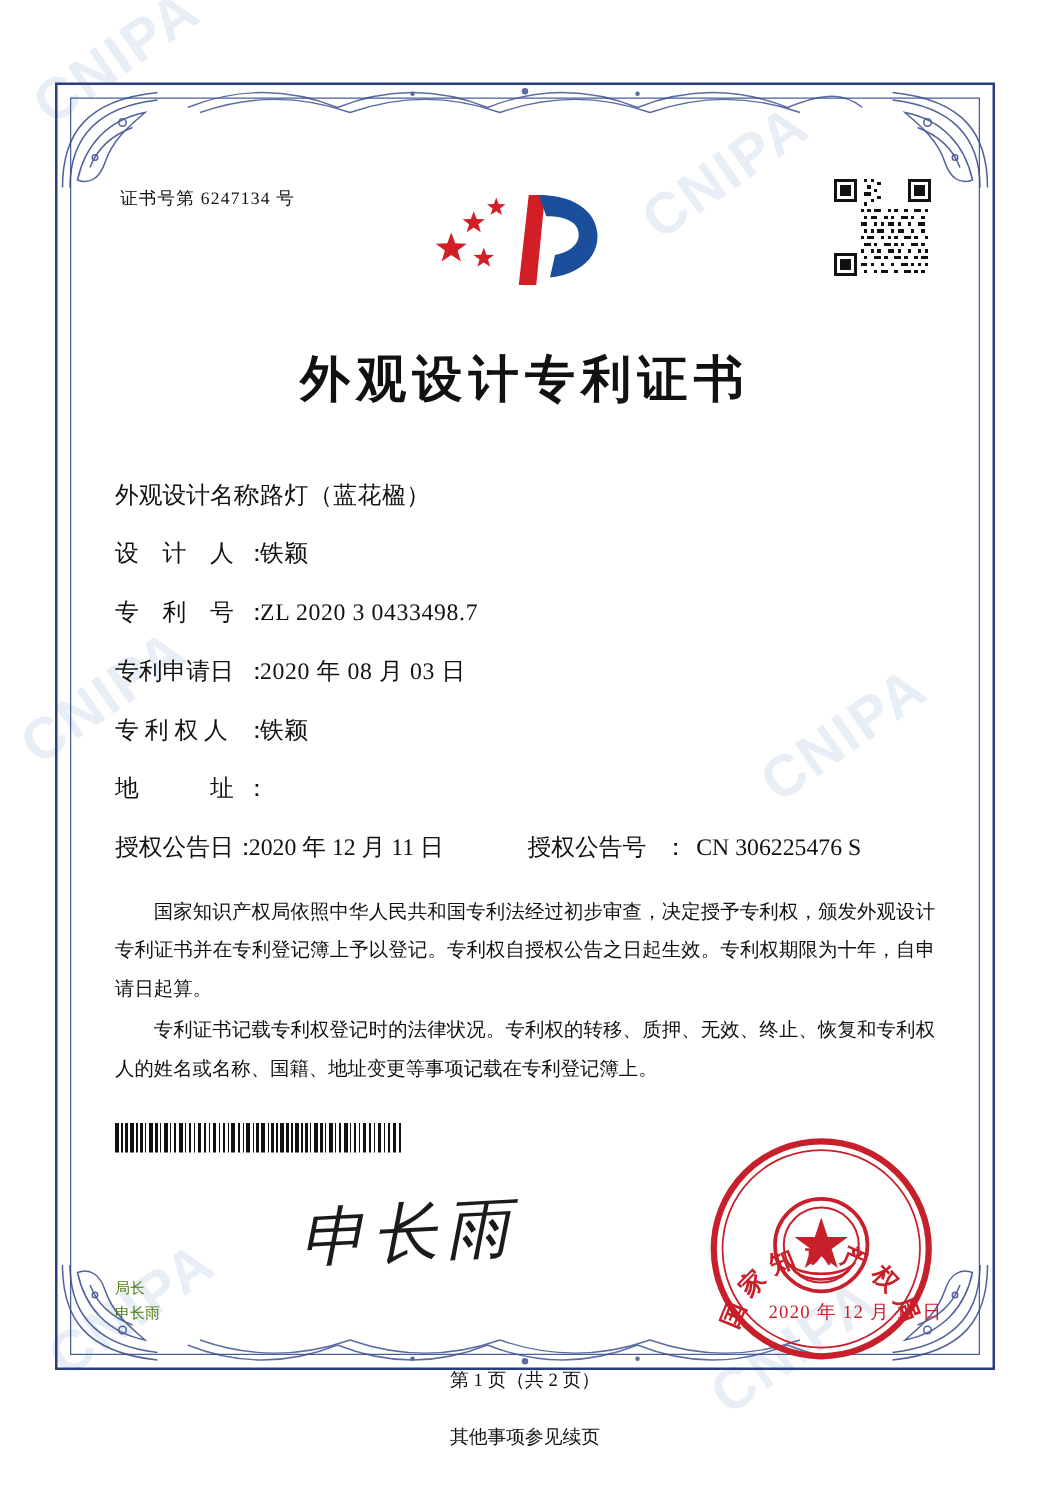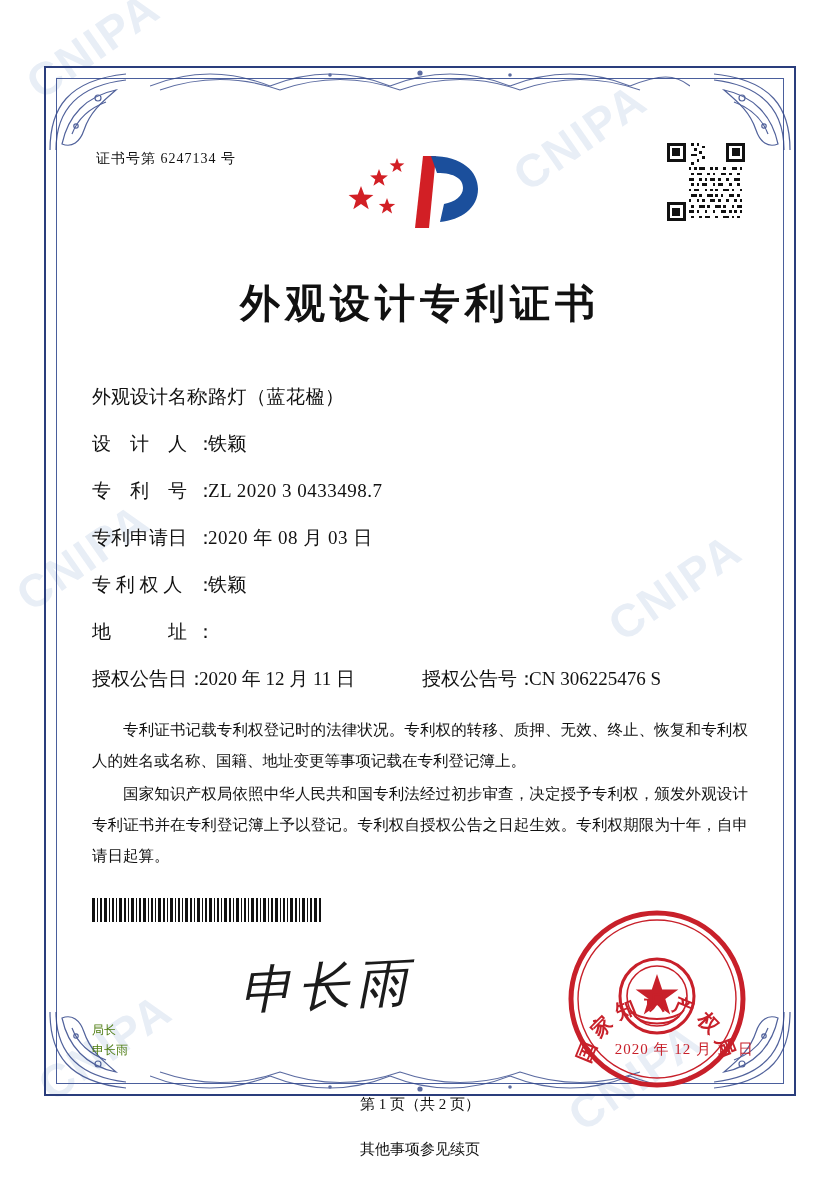--- a/index.html
+++ b/index.html
@@ -155,21 +155,21 @@
     flex: 0 0 104px;
     white-space: pre;
     letter-spacing: 0px;
   }
   .f-colon { width: 12px; flex: 0 0 12px; }
   .f-value { flex: 1; letter-spacing: 0.5px; }
   .f-value2 { margin-top: 10px; }
 
   .row-split { display: flex; align-items: flex-start; margin-bottom: 8px; text-align: right; }
   .split-left { display: flex; flex: 0 0 330px; }
-  .split-right { display: flex; flex: 1; }
+  .split-right { display: flex; flex: 1; gap: 14px; }
   .sr-label { white-space: pre; }
 
   .paragraphs {
     margin-top: 26px;
     font-size: 15.5px;
     line-height: 2.0;
     color: #111;
     text-align: justify;
   }
   .paragraphs p {
@@ -521,22 +521,22 @@
         <span class="split-right">
           <span class="sr-label">授权公告号</span>
           <span class="f-colon">：</span>
           <span>CN 306225476 S</span>
         </span>
       </div>
 
     </div>
 
     <div class="paragraphs">
+      <p>国家知识产权局依照中华人民共和国专利法经过初步审查，决定授予专利权，颁发外观设计专利证书并在专利登记簿上予以登记。专利权自授权公告之日起生效。专利权期限为十年，自申请日起算。</p>
       <p>专利证书记载专利权登记时的法律状况。专利权的转移、质押、无效、终止、恢复和专利权人的姓名或名称、国籍、地址变更等事项记载在专利登记簿上。</p>
-      <p>国家知识产权局依照中华人民共和国专利法经过初步审查，决定授予专利权，颁发外观设计专利证书并在专利登记簿上予以登记。专利权自授权公告之日起生效。专利权期限为十年，自申请日起算。</p>
     </div>
 
   </div>
 
   <div class="barcode">
     <svg viewBox="0 0 230 24" preserveAspectRatio="none" shape-rendering="crispEdges" aria-hidden="true">
       <g fill="#111111">
         <rect x="0" y="0" width="3" height="24"></rect>
           <rect x="5" y="0" width="1" height="24"></rect>
         <rect x="8" y="0" width="2" height="24"></rect>

